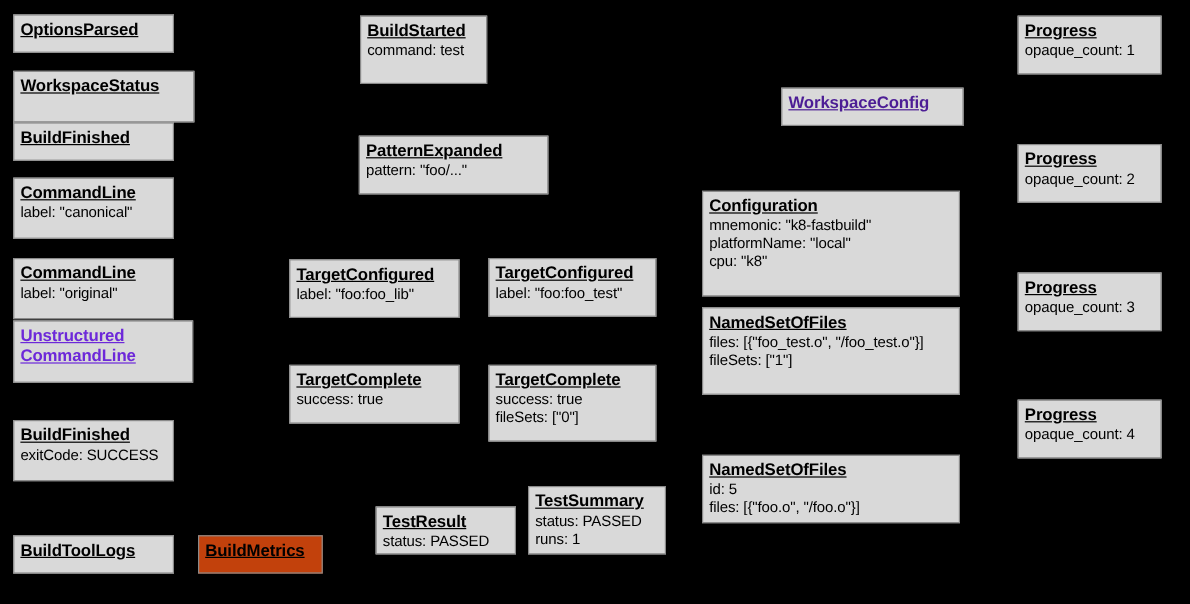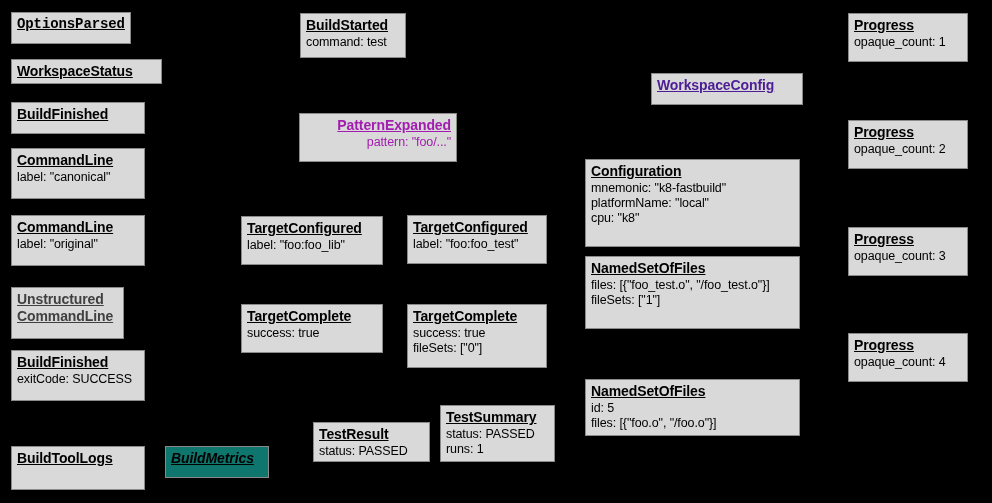--- a/index.html
+++ b/index.html
@@ -42,63 +42,63 @@
     font-size: 12.5px;
     line-height: 15px;
     white-space: nowrap;
     letter-spacing: -0.1px;
   }
 </style>
 </head>
 <body>
 
 <div id="canvas" style="background: rgb(0, 0, 0);">
-    <div class="node" style="left: 11px; top: 12px; width: 120px; height: 32px; background: rgb(217, 217, 217); border-color: rgb(138, 138, 138); color: rgb(0, 0, 0); font-family: Liberation Mono, monospace;">
+    <div class="node" style="left: 11px; top: 12px; width: 134px; height: 32px; background: rgb(217, 217, 217); border-color: rgb(138, 138, 138); color: rgb(0, 0, 0);">
       <div class="node-title">OptionsParsed</div>
     </div>
-    <div class="node" style="left: 11px; top: 59px; width: 151px; height: 25px; background: rgb(217, 217, 217); border-color: rgb(138, 138, 138); color: rgb(0, 0, 0);">
+    <div class="node" style="left: 11px; top: 59px; width: 151px; height: 43px; background: rgb(217, 217, 217); border-color: rgb(138, 138, 138); color: rgb(0, 0, 0);">
       <div class="node-title">WorkspaceStatus</div>
     </div>
     <div class="node" style="left: 11px; top: 102px; width: 134px; height: 32px; background: rgb(217, 217, 217); border-color: rgb(138, 138, 138); color: rgb(0, 0, 0);">
       <div class="node-title">BuildFinished</div>
     </div>
     <div class="node" style="left: 11px; top: 148px; width: 134px; height: 51px; background: rgb(217, 217, 217); border-color: rgb(138, 138, 138); color: rgb(0, 0, 0);">
       <div class="node-title">CommandLine</div>
       <div class="node-fields">
         <div class="node-field">label: "canonical"</div>
       </div>
     </div>
     <div class="node" style="left: 11px; top: 215px; width: 134px; height: 51px; background: rgb(217, 217, 217); border-color: rgb(138, 138, 138); color: rgb(0, 0, 0);">
       <div class="node-title">CommandLine</div>
       <div class="node-fields">
         <div class="node-field">label: "original"</div>
       </div>
     </div>
-    <div class="node" style="left: 11px; top: 287px; width: 113px; height: 52px; background: rgb(217, 217, 217); border-color: rgb(138, 138, 138); color: #404040;">
+    <div class="node" style="left: 11px; top: 267px; width: 150px; height: 52px; background: rgb(217, 217, 217); border-color: rgb(138, 138, 138); color: #6d28d9;">
       <div class="node-title wrap">Unstructured CommandLine</div>
     </div>
     <div class="node" style="left: 11px; top: 350px; width: 134px; height: 51px; background: rgb(217, 217, 217); border-color: rgb(138, 138, 138); color: rgb(0, 0, 0);">
       <div class="node-title">BuildFinished</div>
       <div class="node-fields">
         <div class="node-field">exitCode: SUCCESS</div>
       </div>
     </div>
-    <div class="node" style="left: 11px; top: 446px; width: 134px; height: 44px; background: rgb(217, 217, 217); border-color: rgb(138, 138, 138); color: rgb(0, 0, 0);">
+    <div class="node" style="left: 11px; top: 446px; width: 134px; height: 32px; background: rgb(217, 217, 217); border-color: rgb(138, 138, 138); color: rgb(0, 0, 0);">
       <div class="node-title">BuildToolLogs</div>
     </div>
-    <div class="node" style="left: 165px; top: 446px; width: 104px; height: 32px; background: #0f766e; border-color: rgb(138, 138, 138); color: rgb(0, 0, 0); font-style: italic;">
+    <div class="node" style="left: 165px; top: 446px; width: 104px; height: 32px; background: #c2410c; border-color: rgb(138, 138, 138); color: rgb(0, 0, 0);">
       <div class="node-title">BuildMetrics</div>
     </div>
-    <div class="node" style="left: 300px; top: 13px; width: 106px; height: 45px; background: rgb(217, 217, 217); border-color: rgb(138, 138, 138); color: rgb(0, 0, 0);">
+    <div class="node" style="left: 300px; top: 13px; width: 106px; height: 57px; background: rgb(217, 217, 217); border-color: rgb(138, 138, 138); color: rgb(0, 0, 0);">
       <div class="node-title">BuildStarted</div>
       <div class="node-fields">
         <div class="node-field">command: test</div>
       </div>
     </div>
-    <div class="node" style="left: 299px; top: 113px; width: 158px; height: 49px; background: rgb(217, 217, 217); border-color: rgb(138, 138, 138); color: #a21caf; text-align: right;">
+    <div class="node" style="left: 299px; top: 113px; width: 158px; height: 49px; background: rgb(217, 217, 217); border-color: rgb(138, 138, 138); color: #000000;">
       <div class="node-title">PatternExpanded</div>
       <div class="node-fields">
         <div class="node-field">pattern: "foo/..."</div>
       </div>
     </div>
     <div class="node" style="left: 241px; top: 216px; width: 142px; height: 49px; background: rgb(217, 217, 217); border-color: rgb(138, 138, 138); color: rgb(0, 0, 0);">
       <div class="node-title">TargetConfigured</div>
       <div class="node-fields">
         <div class="node-field">label: "foo:foo_lib"</div>
       </div>

